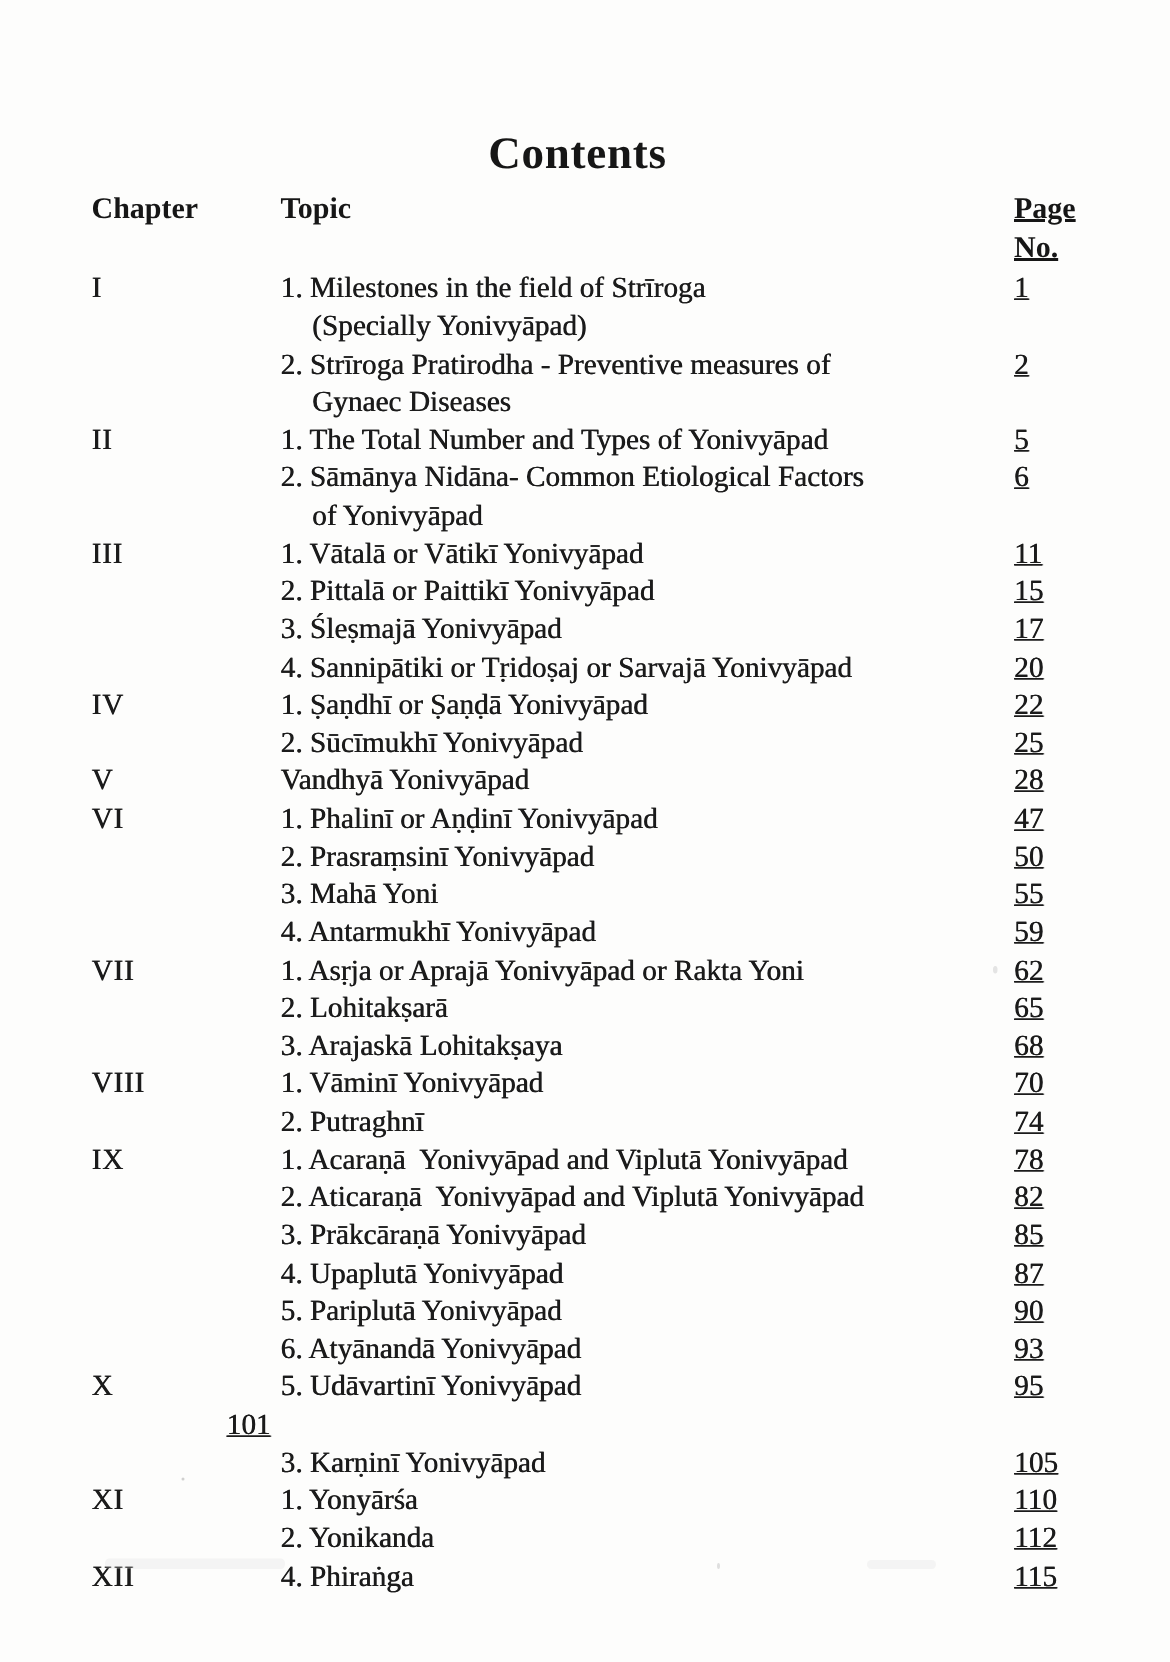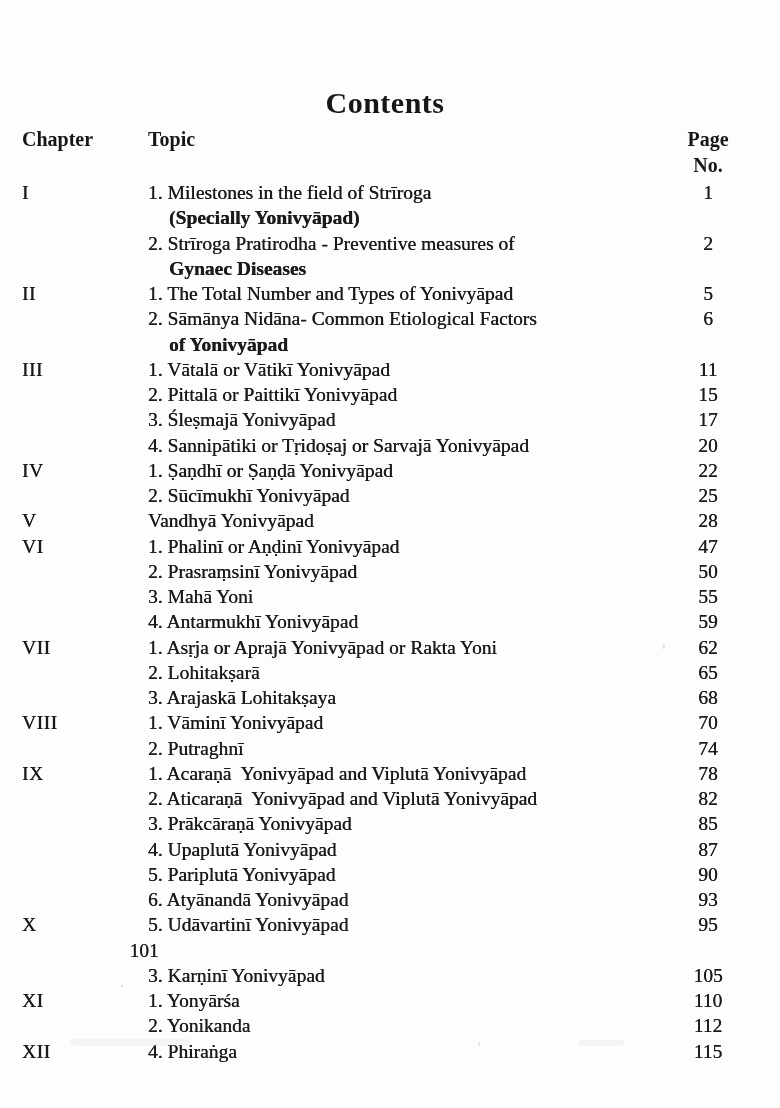--- a/index.html
+++ b/index.html
@@ -37,32 +37,32 @@
     right: 40px;
   }
   .toc-header {
     display: flex;
     font-weight: bold;
     font-size: 20px;
     line-height: 26px;
     color: #161616;
     margin-bottom: 2px;
   }
-  .col-chapter { width: 90px; flex: none; }
+  .col-chapter { width: 90px; flex: none; margin-left: 39px; }
   .col-topic   { flex: 1; white-space: pre-wrap; margin-left: 36px; }
-  .col-page    { width: 64px; flex: none; text-align: center; }
+  .col-page    { width: 64px; flex: none; text-align: left; text-decoration: underline; }
   .toc-rows { font-size: 19.5px; }
   .toc-row {
     display: flex;
     line-height: 25.25px;
     
     text-shadow: 0.35px 0 0 currentColor;
   }
   .toc-row .col-chapter { letter-spacing: 0.5px; }
-  .toc-row.cont .col-topic { padding-left: 21px; font-weight: bold; }
+  .toc-row.cont .col-topic { padding-left: 21px; }
   .toc-row .col-page { font-variant-numeric: lining-nums; }
   
   .artifact {
     position: absolute;
     background: #9a9a9a;
     border-radius: 50%;
   }
   .smudge {
     position: absolute;
     background: #dcdcdc;

